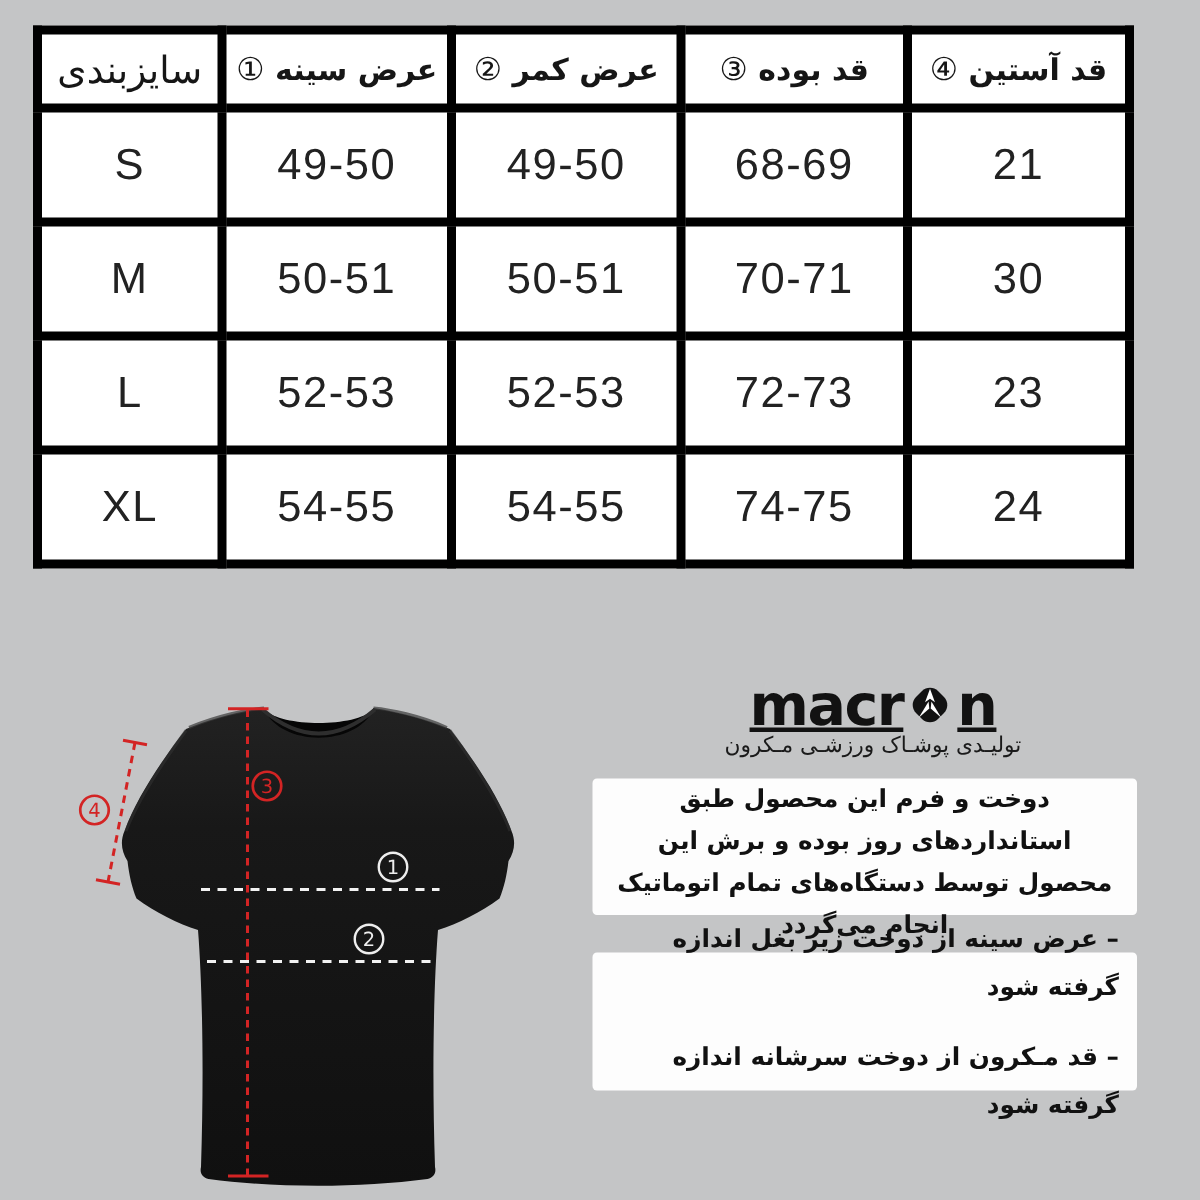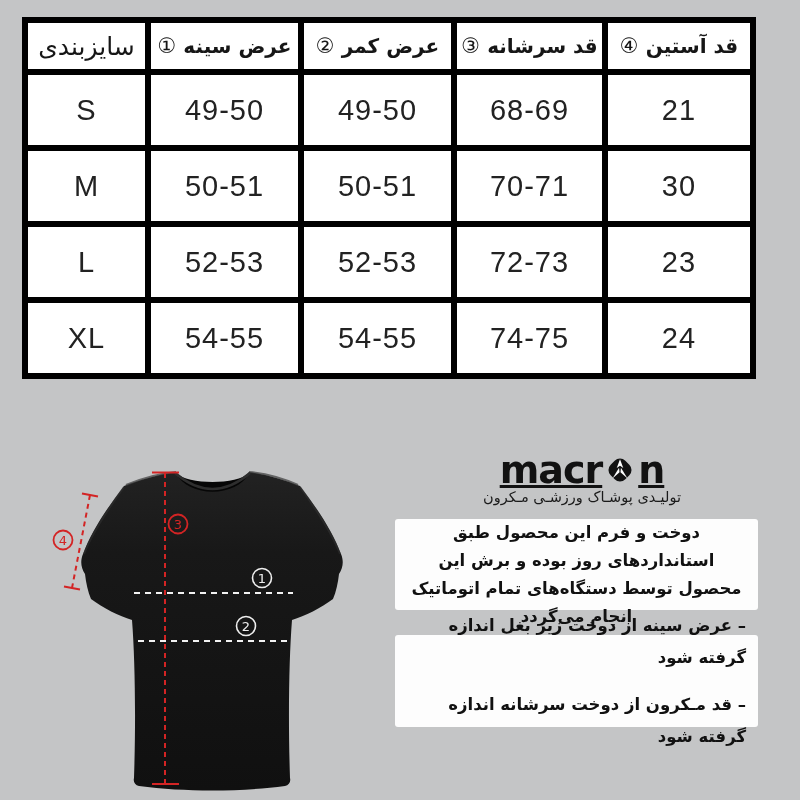--- a/index.html
+++ b/index.html
@@ -96,21 +96,21 @@
       </th>
       <th>
         <span class="head-inner">
           <span class="circ-num">②</span>
           <span>عرض کمر</span>
         </span>
       </th>
       <th>
         <span class="head-inner">
           <span class="circ-num">③</span>
-          <span>قد سرشانه</span>
+          <span>قد بوده</span>
         </span>
       </th>
       <th>
         <span class="head-inner">
           <span class="circ-num">④</span>
           <span>قد آستین</span>
         </span>
       </th>
     </tr>
   </thead>

